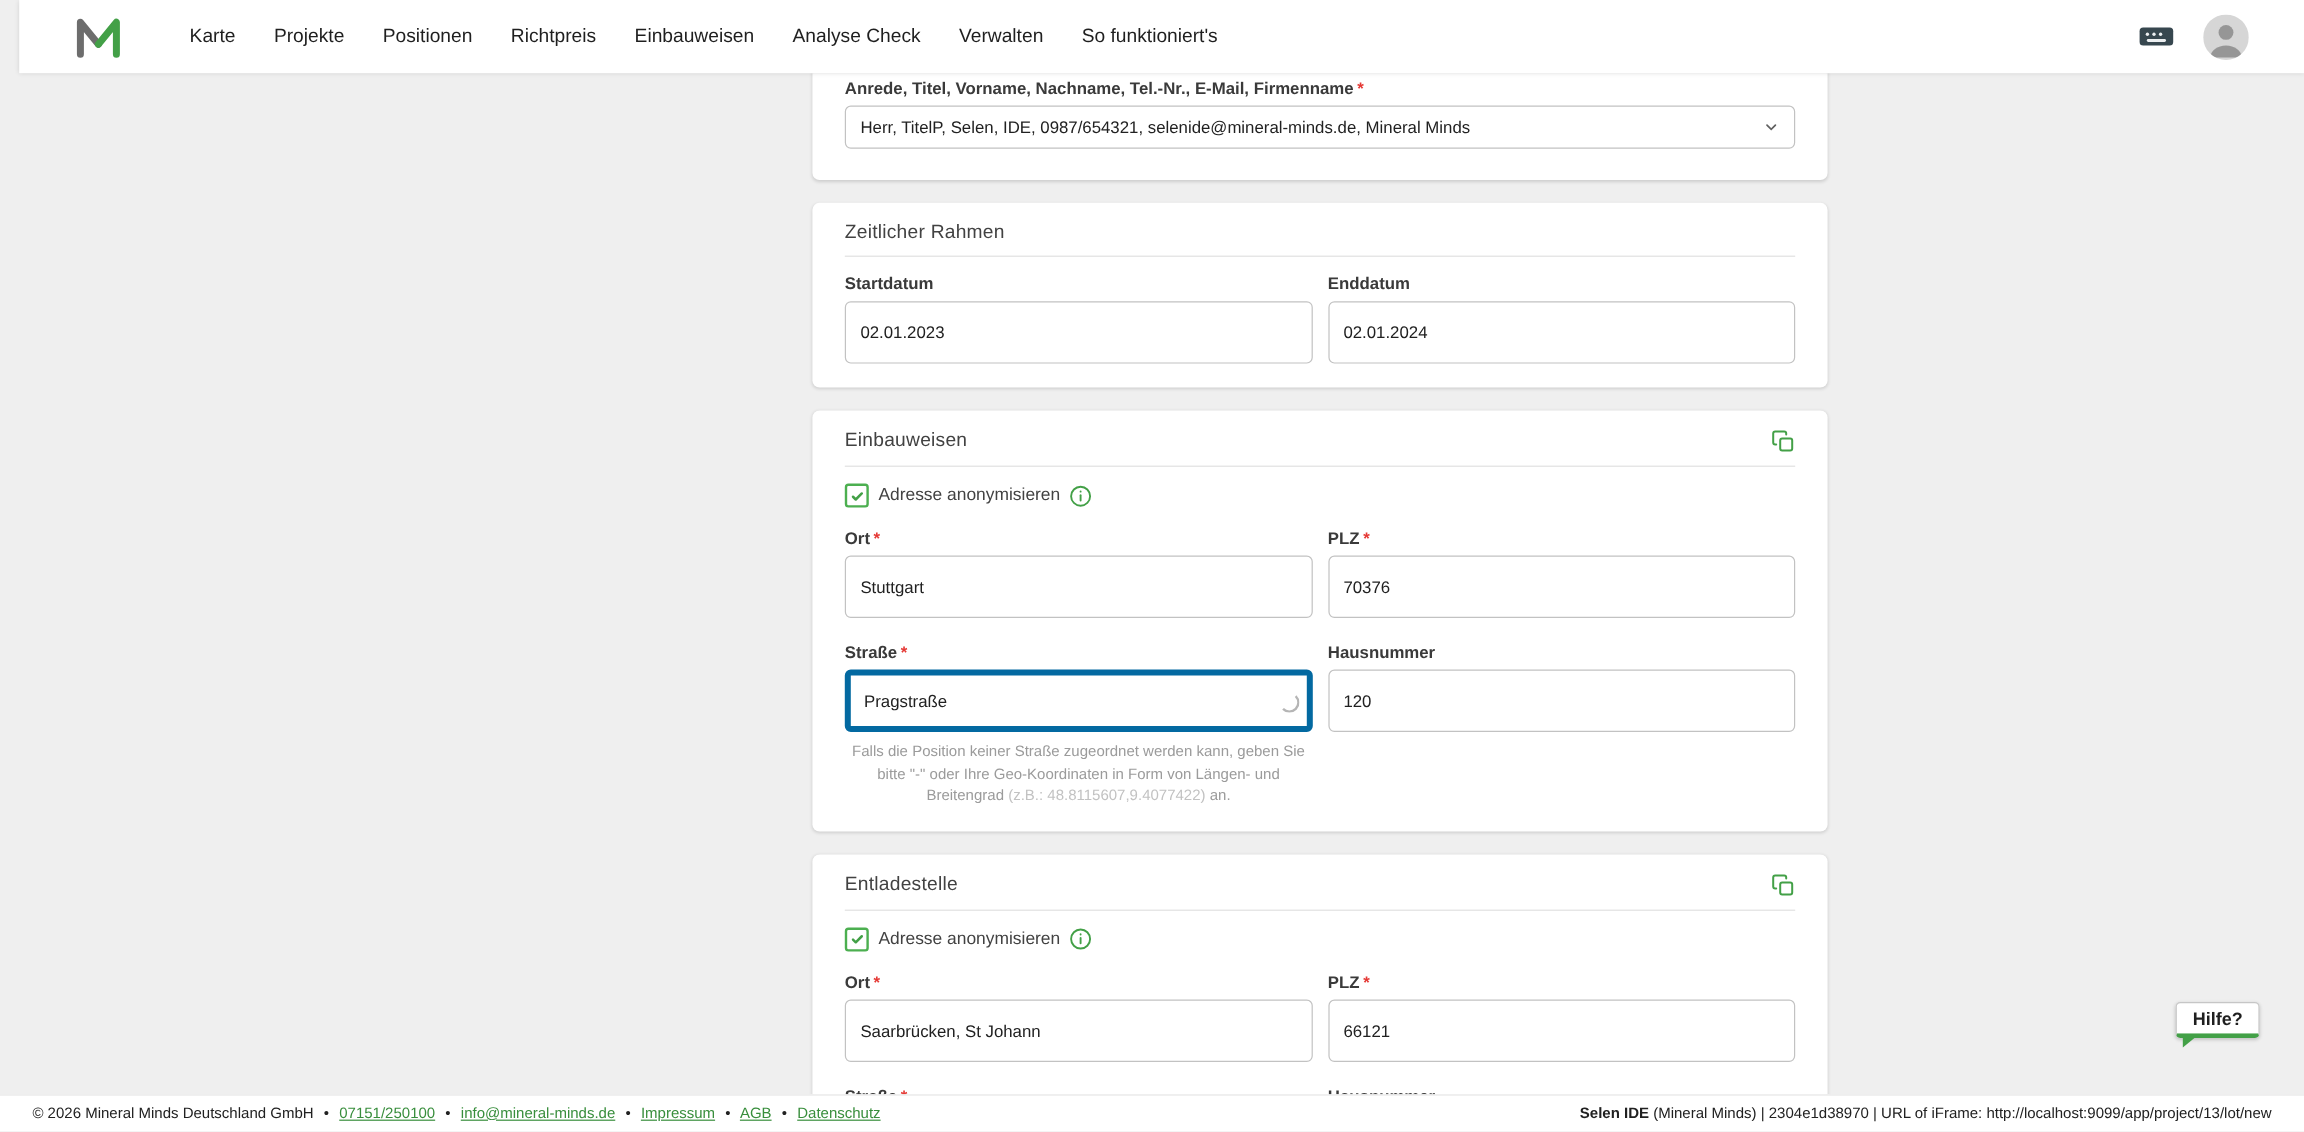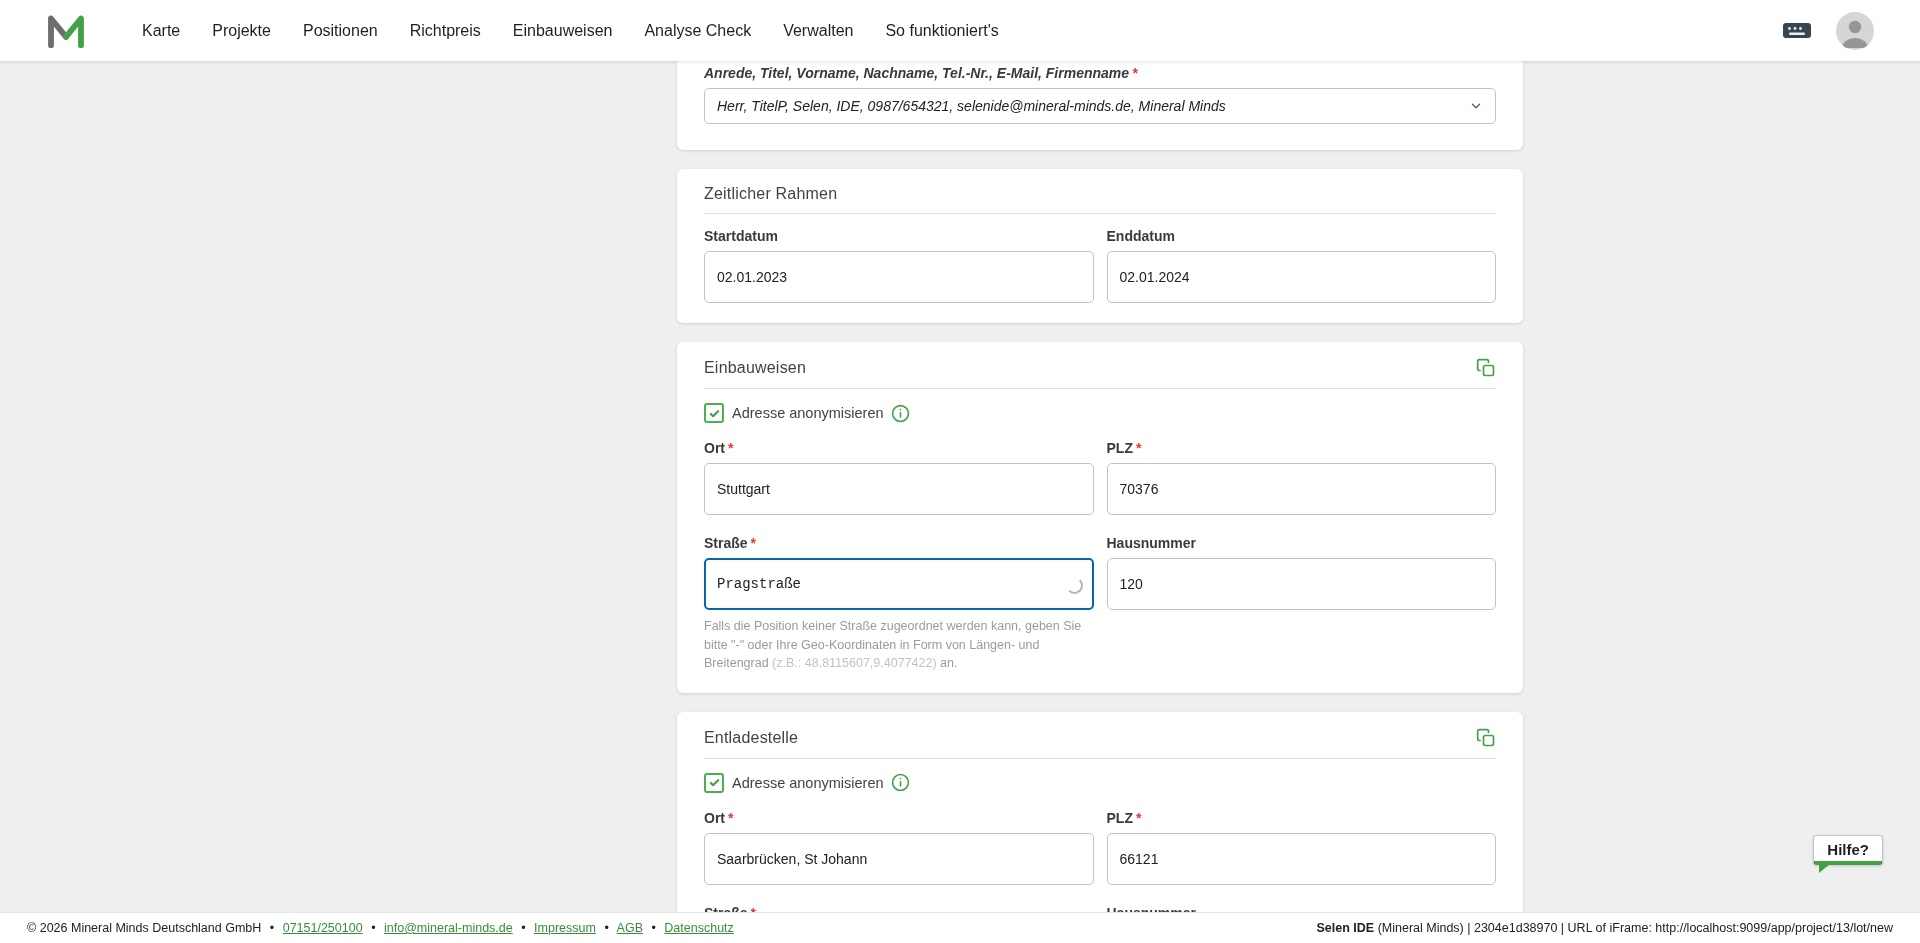--- a/index.html
+++ b/index.html
@@ -1,55 +1,55 @@
 <!DOCTYPE html>
 <html><head>
 <meta charset="utf-8">
 <style>
   html,body{margin:0;padding:0;}
   body{width:1920px;height:943px;position:relative;overflow:hidden;background:#efefef;
        font-family:"Liberation Sans","DejaVu Sans",sans-serif;color:#212121;}
 
   
-  .navbar{position:absolute;top:0;left:0;right:0;height:61px;background:#fff;display:flex;
+  .navbar{position:absolute;top:0;left:16px;right:0;height:61px;background:#fff;display:flex;
           align-items:center;padding:0 46px 0 44px;box-shadow:0 1px 4px rgba(0,0,0,.12);z-index:20;box-sizing:border-box;}
   .logo{width:44px;height:44px;display:flex;align-items:center;justify-content:center;cursor:pointer;flex:none;}
   .nav-items{display:flex;gap:32px;margin-left:54px;}
   .nav-item{font-size:16px;font-weight:500;color:#1f1f1f;text-decoration:none;cursor:pointer;white-space:nowrap;}
   .nav-right{margin-left:auto;display:flex;align-items:center;gap:24px;}
   .icon-btn{cursor:pointer;display:flex;align-items:center;}
 
   
   .content{position:absolute;top:61px;bottom:31px;left:0;right:0;overflow:hidden;}
   .column{position:absolute;left:677px;width:846px;top:0;display:flex;flex-direction:column;gap:19px;}
   .card{background:#fff;border-radius:6px;box-shadow:0 1px 3px rgba(0,0,0,.14);padding:16px 27px 20px;box-sizing:border-box;}
-  .contact-card{margin-top:-26px;padding-top:30px;padding-bottom:26px;border-top-left-radius:0;border-top-right-radius:0;font-style:italic;}
+  .contact-card{margin-top:-26px;padding-top:30px;padding-bottom:26px;border-top-left-radius:0;border-top-right-radius:0;}
   .cut{padding-bottom:90px;border-bottom-left-radius:0;border-bottom-right-radius:0;}
   .card-head{display:flex;align-items:center;justify-content:space-between;margin-bottom:10px;}
   .card-title{font-size:16px;font-weight:500;color:#424242;margin:0;letter-spacing:.2px;}
   .card-divider{height:1px;background:#e0e0e0;margin-bottom:14px;}
 
   .checkbox-row{display:flex;align-items:center;margin-bottom:17px;}
   .checkbox{width:16px;height:16px;border:2px solid #4caf50;border-radius:3px;background:#fff;display:flex;
             align-items:center;justify-content:center;cursor:pointer;flex:none;}
   .checkbox-label{font-size:14.5px;color:#424242;margin-left:8px;}
   .info-icon{margin-left:7px;display:flex;cursor:pointer;}
 
   .field-grid{display:grid;grid-template-columns:1fr 1fr;column-gap:13px;row-gap:20px;}
   .field-label{display:block;font-size:14px;font-weight:700;color:#3a3a3a;margin-bottom:7px;}
   .req{color:#e53935;margin-left:3px;}
   .input-wrap{position:relative;}
   .text-input{width:100%;height:52px;border:1px solid #c2c2c2;border-radius:5px;padding:0 12px;font-size:14px;
               color:#212121;font-family:inherit;box-sizing:border-box;background:#fff;outline:none;}
-  .text-input.focused{border:2px solid #0369a1;padding:0 11px;font-family:Liberation Mono, monospace;}
+  .text-input.focused{border:5px solid #0369a1;padding:0 11px;}
   .spinner{position:absolute;right:11px;top:50%;margin-top:-7px;width:13px;height:13px;border-radius:50%;
            border:2px solid #b5b5b5;border-top-color:transparent;border-left-color:transparent;
            animation:spin 1.1s linear infinite;}
   @keyframes spin{to{transform:rotate(360deg)}}
-  .helper{margin-top:7px;font-size:12.5px;line-height:1.48;color:#9b9b9b;max-width:400px;}
+  .helper{margin-top:7px;font-size:12.5px;line-height:1.48;color:#9b9b9b;max-width:400px;text-align:center;}
   .helper .lighter{color:#c2c2c2;}
 
   .select-box{height:34px;border:1px solid #c2c2c2;border-radius:5px;background:#fff;display:flex;align-items:center;
               justify-content:space-between;padding:0 12px;cursor:pointer;}
   .select-value{font-size:14px;color:#212121;overflow:hidden;text-overflow:ellipsis;white-space:nowrap;}
   .chevron{display:flex;flex:none;margin-left:10px;}
 
   
   .help-btn{position:absolute;right:37px;bottom:78px;z-index:30;background:#fff;border:1px solid #c6c6c6;
             border-bottom:4px solid #43a047;border-radius:4px;padding:5px 13px 3px;font-family:inherit;font-size:15px;

